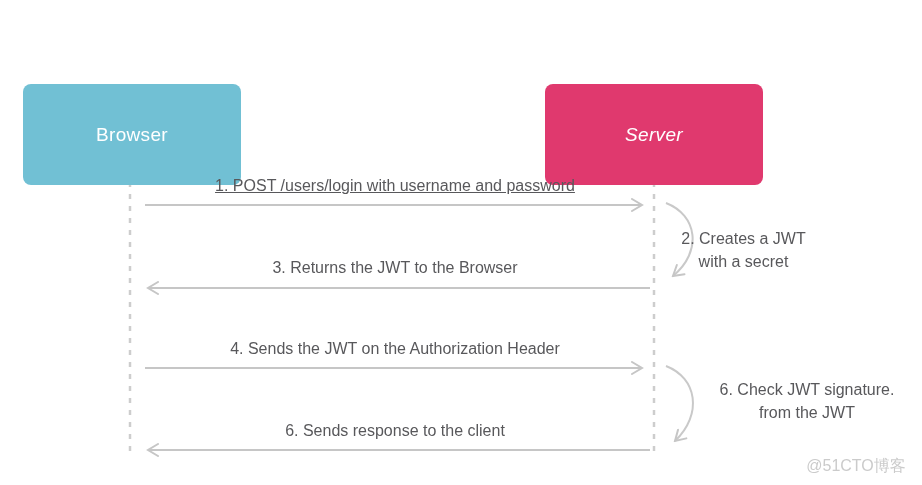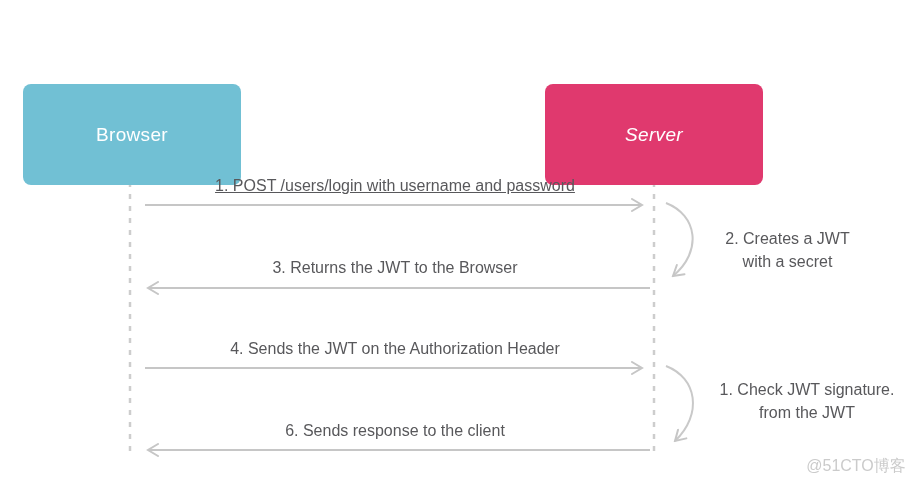--- a/index.html
+++ b/index.html
@@ -49,21 +49,21 @@
   .msg-label-3 { top: 259px; }
   .msg-label-4 { top: 340px; }
   .msg-label-6 { top: 422px; }
   .side-note {
     position: absolute;
     text-align: center;
     font-size: 16px;
     color: #58585b;
     line-height: 23px;
   }
-  .side-note-2 { left: 700px; top: 227px; width: 175px; text-align: center; }
+  .side-note-2 { left: 656px; top: 227px; width: 175px; text-align: center; }
   .side-note-5 { left: 697px; top: 378px; width: 220px; }
   .side-note span { display: block; }
   .watermark {
     position: absolute;
     left: 800px;
     top: 456px;
     width: 112px;
     text-align: center;
     font-size: 16px;
     color: #cbcbcb;
@@ -104,19 +104,19 @@
   <div class="msg-label msg-label-1">1. POST /users/login with username and password</div>
   <div class="msg-label msg-label-3">3. Returns the JWT to the Browser</div>
   <div class="msg-label msg-label-4">4. Sends the JWT on the Authorization Header</div>
   <div class="msg-label msg-label-6">6. Sends response to the client</div>
 
   <div class="side-note side-note-2">
     <span>2. Creates a JWT</span>
     <span>with a secret</span>
   </div>
   <div class="side-note side-note-5">
-    <span>1. Check JWT signature.</span>
+    <span>6. Check JWT signature.</span>
     <span>from the JWT</span>
   </div>
 
   <div class="watermark">@51CTO博客</div>
 
 </div>
 
 </body></html>

